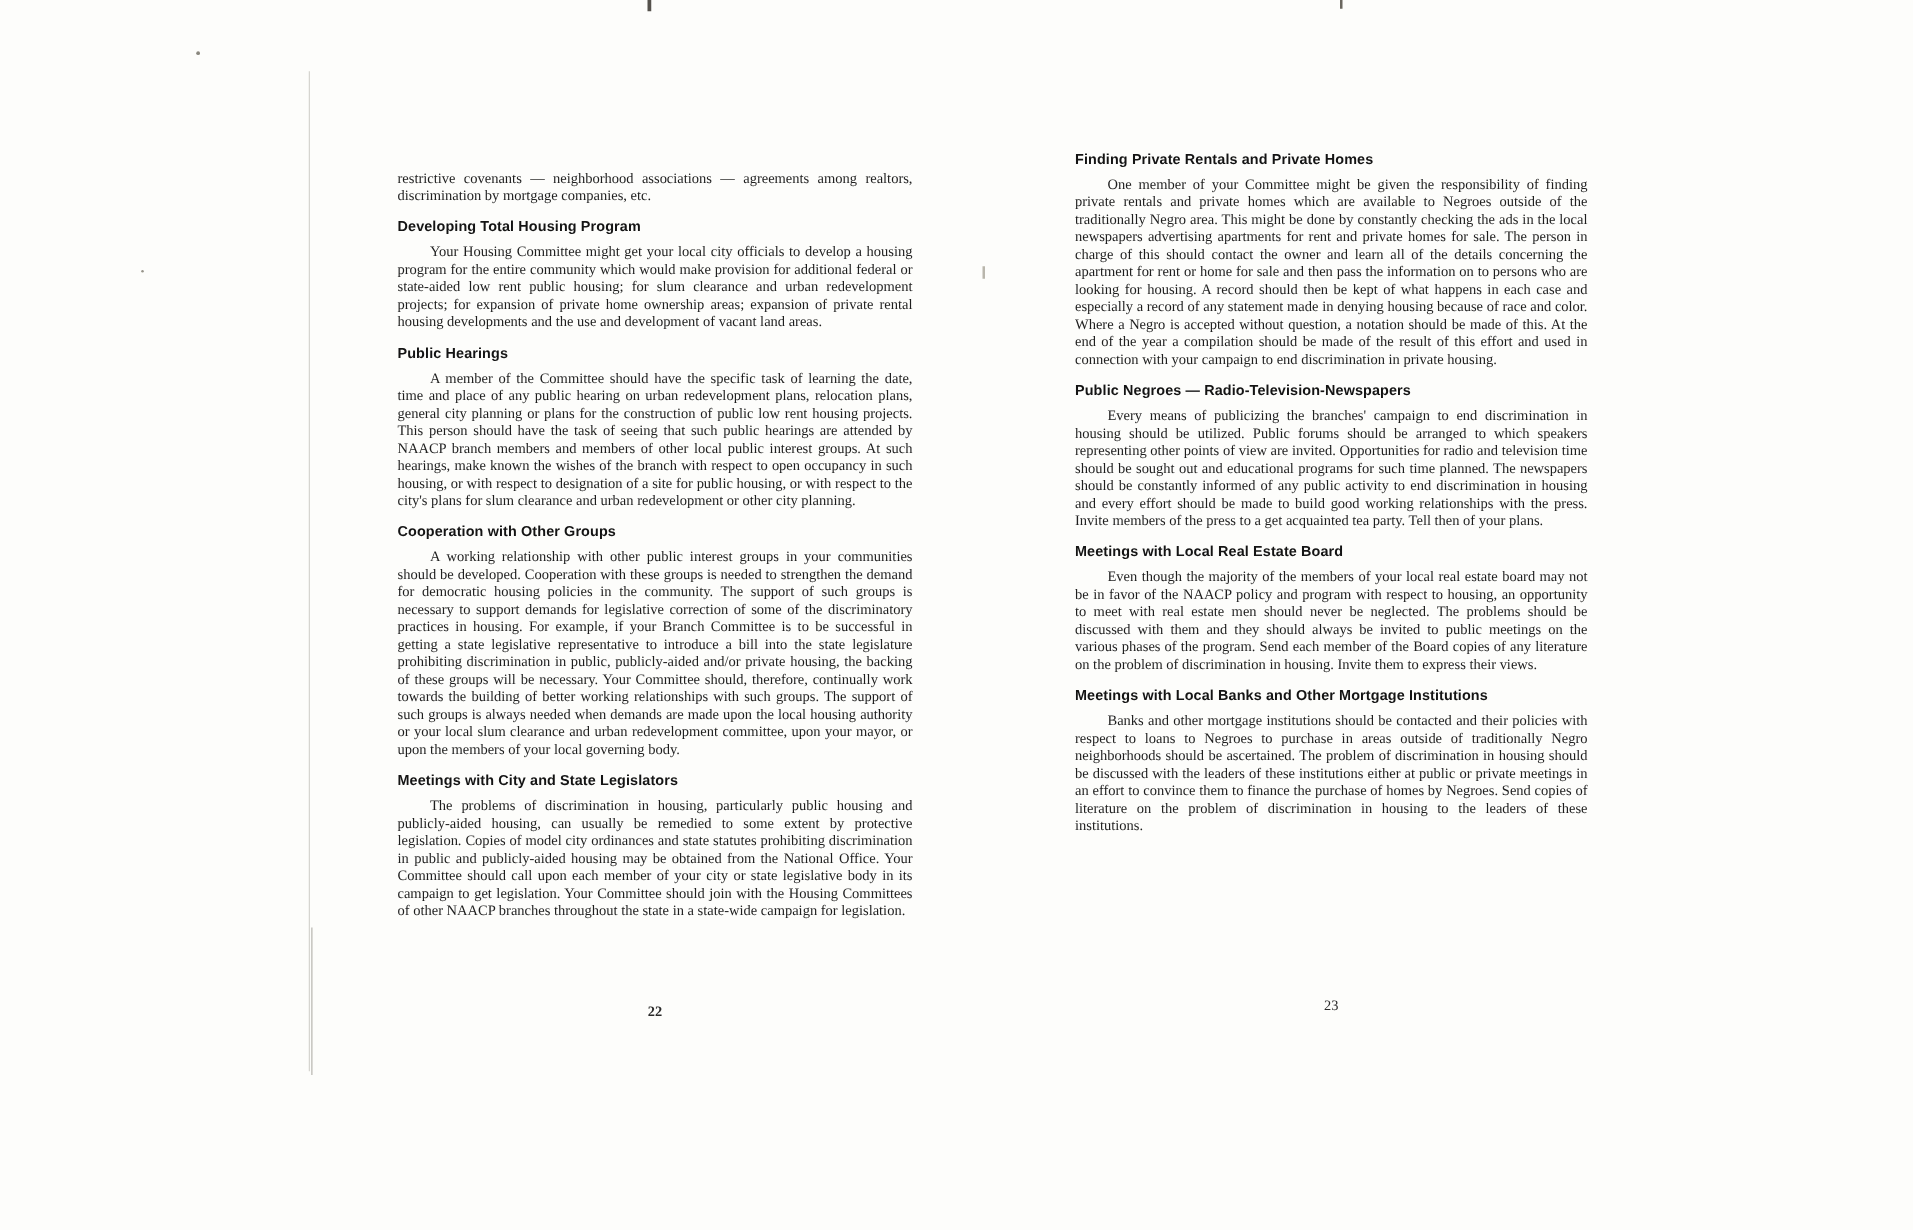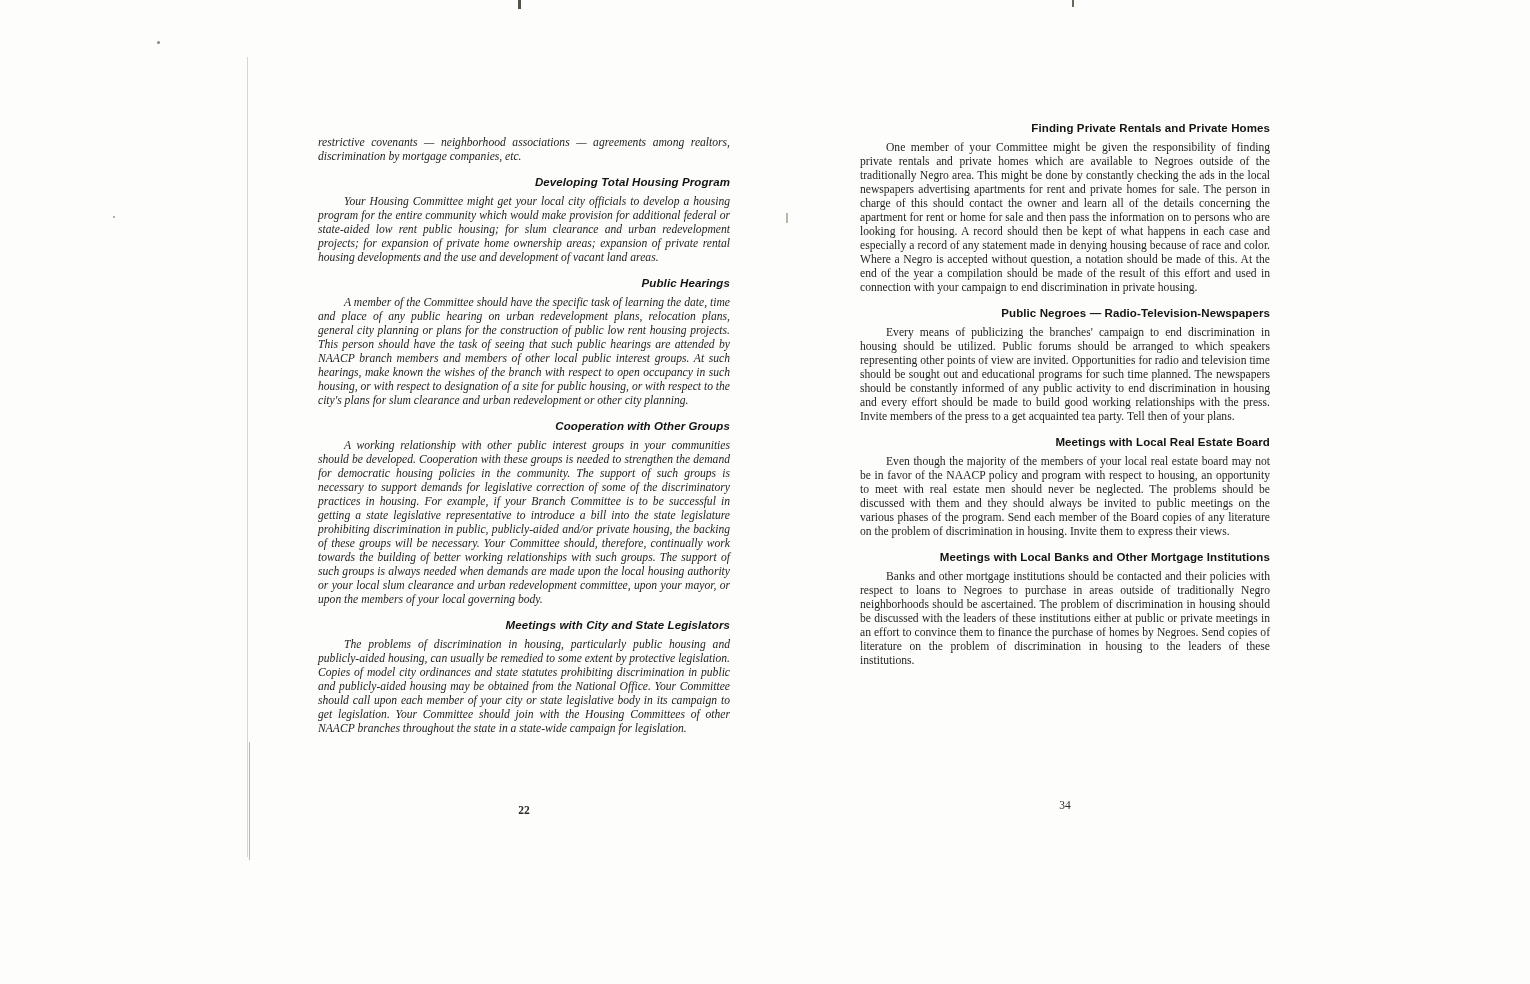--- a/index.html
+++ b/index.html
@@ -21,33 +21,32 @@
     position: absolute; left: 249px; top: 742px;
     width: 1px; height: 118px; background: #b9b8b2;
   }
   .tick-top-a { position: absolute; left: 518px; top: 0; width: 3px; height: 9px; background: #55524c; }
   .tick-top-b { position: absolute; left: 1072px; top: 0; width: 2px; height: 7px; background: #6a675f; }
   .dot-a { position: absolute; left: 157px; top: 41px; width: 3px; height: 3px; border-radius: 50%; background: #8a877e; }
   .dot-b { position: absolute; left: 113px; top: 216px; width: 2px; height: 2px; border-radius: 50%; background: #97948a; }
   .dot-c { position: absolute; left: 786px; top: 213px; width: 2px; height: 10px; background: #b9b6ac; }
 
   .page-col { position: absolute; }
-  .col-left  { left: 318px; top: 136px; width: 412px; font-style: italic; }
+  .col-left  { left: 318px; top: 136px; width: 412px; }
   .col-right { left: 860px; top: 122px; width: 410px; }
 
   .section-heading {
     font-family: "Liberation Sans", sans-serif;
     font-weight: bold;
     font-size: 11.5px;
     line-height: 13px;
     margin: 12px 0 6px 0;
     letter-spacing: 0.1px;
     white-space: pre-line;
     color: #141414;
-    text-align: right;
   }
   .page-col .section-heading:first-child { margin-top: 0; }
 
   .para {
     font-size: 11.6px;
     line-height: 14px;
     text-align: justify;
     text-indent: 26px;
     margin: 0 0 2px 0;
   }
@@ -98,13 +97,13 @@
   <h3 class="section-heading">Public Negroes — Radio-Television-Newspapers</h3>
   <p class="para">Every means of publicizing the branches' campaign to end discrimination in housing should be utilized. Public forums should be arranged to which speakers representing other points of view are invited. Opportunities for radio and television time should be sought out and educational programs for such time planned. The newspapers should be constantly informed of any public activity to end discrimination in housing and every effort should be made to build good working relationships with the press. Invite members of the press to a get acquainted tea party. Tell then of your plans.</p>
 
   <h3 class="section-heading">Meetings with Local Real Estate Board</h3>
   <p class="para">Even though the majority of the members of your local real estate board may not be in favor of the NAACP policy and program with respect to housing, an opportunity to meet with real estate men should never be neglected. The problems should be discussed with them and they should always be invited to public meetings on the various phases of the program. Send each member of the Board copies of any literature on the problem of discrimination in housing. Invite them to express their views.</p>
 
   <h3 class="section-heading">Meetings with Local Banks and Other Mortgage Institutions</h3>
   <p class="para">Banks and other mortgage institutions should be contacted and their policies with respect to loans to Negroes to purchase in areas outside of traditionally Negro neighborhoods should be ascertained. The problem of discrimination in housing should be discussed with the leaders of these institutions either at public or private meetings in an effort to convince them to finance the purchase of homes by Negroes. Send copies of literature on the problem of discrimination in housing to the leaders of these institutions.</p>
 
 </div>
-<div class="page-number page-number-right">34</div>
+<div class="page-number page-number-right">23</div>
 
 </body></html>

